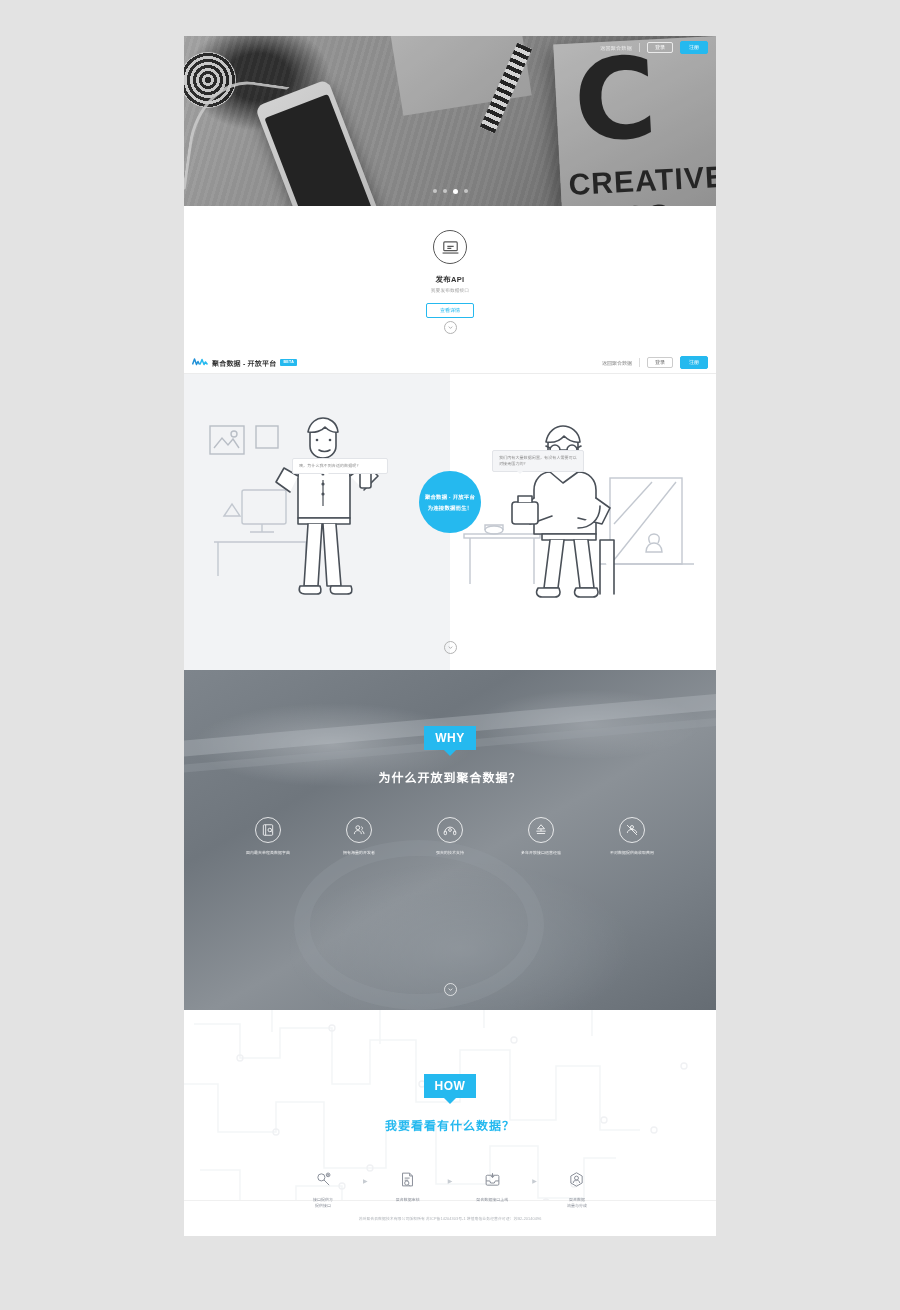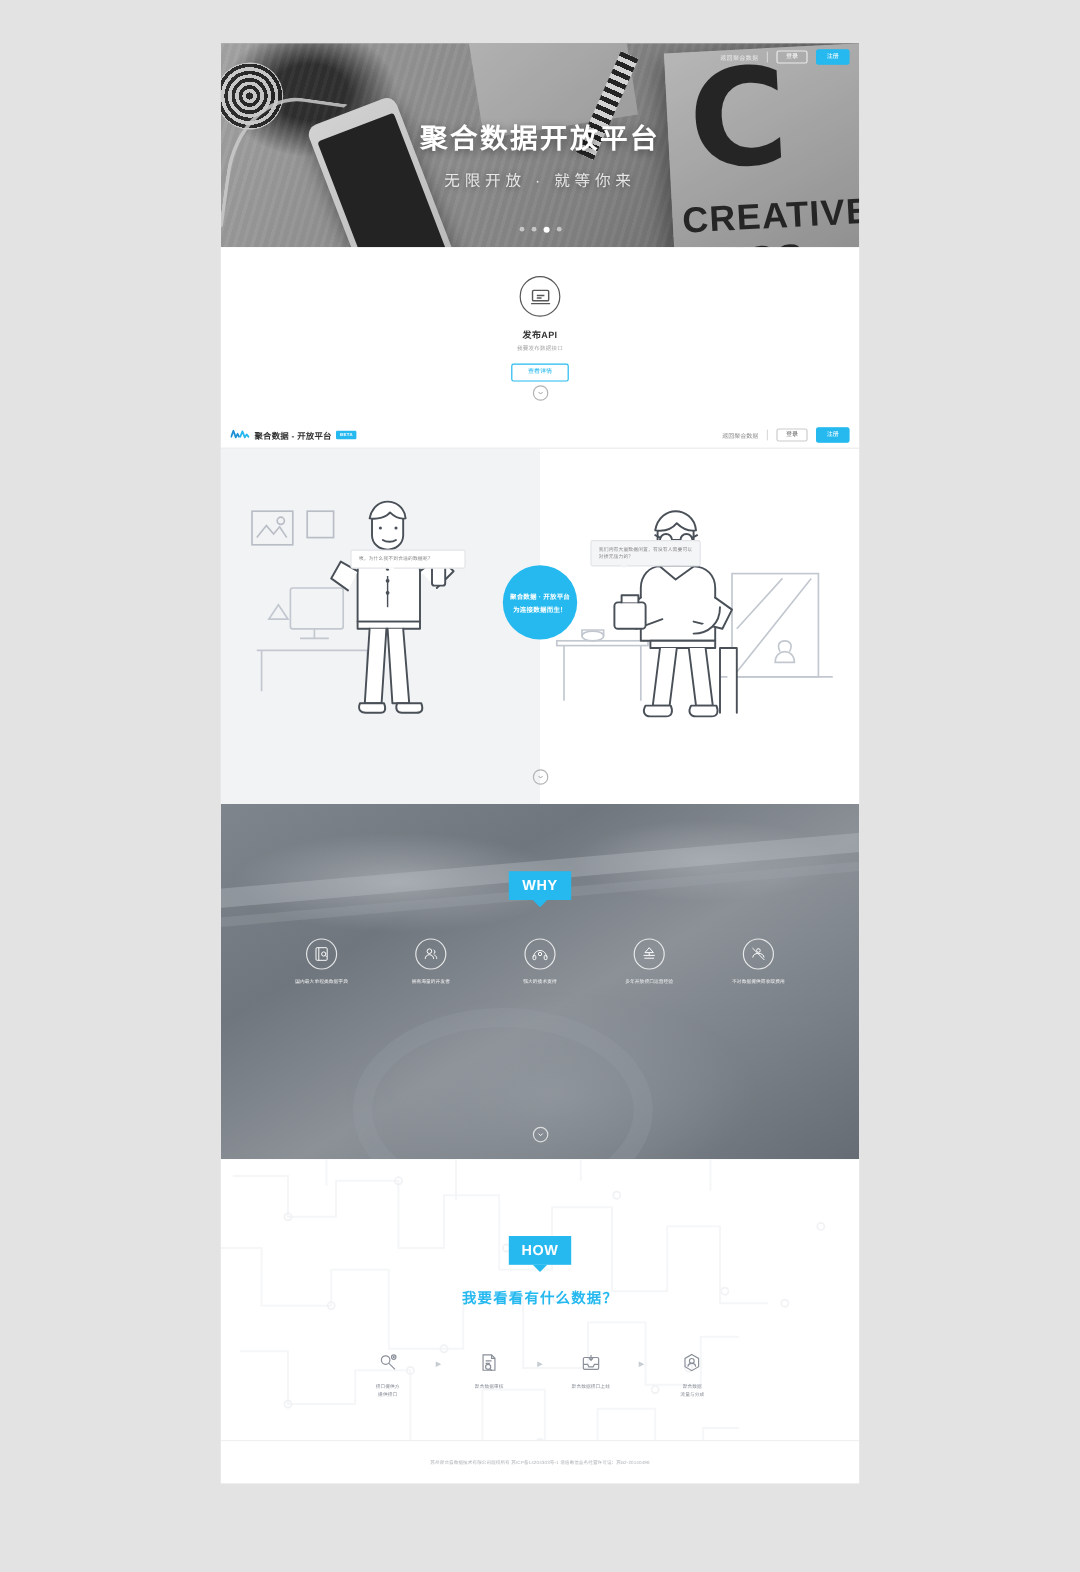--- a/index.html
+++ b/index.html
@@ -136,21 +136,21 @@
     position:absolute;background:#f4f5f7;border:1px solid #e2e4e8;border-radius:2px;
     padding:4px 6px;font-size:4px;color:#8d8d8d;line-height:1.55;letter-spacing:.1px;
   }
   .bubble.b1{left:108px;top:84px;width:96px;background:#fff;}
   .bubble.b1::after{content:"";position:absolute;left:30px;bottom:-6px;border:3px solid transparent;border-top-color:#fff;}
   .bubble.b2{left:308px;top:76px;width:92px;background:#f4f5f7;}
   .bubble.b2::after{content:"";position:absolute;left:24px;bottom:-6px;border:3px solid transparent;border-top-color:#f4f5f7;}
 
   
   .sec-why{
-    position:relative;height:296px;overflow:hidden;
+    position:relative;height:340px;overflow:hidden;
     background:linear-gradient(150deg,#7e858c 0%,#6f767d 30%,#8b9197 55%,#787f86 78%,#656c73 100%);
   }
   .why-bg-blur{
     position:absolute;inset:0;opacity:.5;
     background:
       radial-gradient(ellipse 200px 60px at 28% 22%,#c8ccd0 0%,rgba(200,204,208,0) 70%),
       radial-gradient(ellipse 160px 50px at 76% 16%,#b3b8bd 0%,rgba(179,184,189,0) 70%),
       radial-gradient(ellipse 240px 120px at 52% 82%,#9ba2a8 0%,rgba(155,162,168,0) 72%);
   }
   .why-streak{position:absolute;left:-30px;top:46px;width:620px;height:16px;background:rgba(190,195,200,.35);transform:rotate(-5deg);}
@@ -233,24 +233,20 @@
     </div>
     <div class="hero-shade"></div>
 
     <nav class="topnav">
       <a class="tlink">返回聚合数据</a>
       <span class="tdiv"></span>
       <button class="btn-login">登录</button>
       <button class="btn-reg">注册</button>
     </nav>
 
-    <div class="hero-center">
-      <h1 class="hero-title">聚合数据开放平台</h1>
-      <p class="hero-sub">无限开放 · 就等你来</p>
-    </div>
 
     <div class="hero-dots">
       <i></i>
       <i></i>
       <i class="on"></i>
       <i></i>
     </div>
   </section>
 
   <section class="sec-api">
@@ -388,20 +384,21 @@
   </section>
 
   <section class="sec-why">
     <div class="why-bg-blur"></div>
     <div class="why-streak"></div>
     <div class="why-streak2"></div>
     <div class="why-ring"></div>
 
     <div class="why-head">
       <div class="tag">WHY</div>
+      <h2 class="why-h2">为什么开放到聚合数据？</h2>
     </div>
 
     <div class="feat-row">
       <div class="feat">
         <div class="feat-ico">
           <svg width="14" height="14" viewBox="0 0 24 24" fill="none" stroke="#fff" stroke-width="1.4">
             <rect x="4" y="3" width="16" height="18" rx="1.5"></rect>
               <path d="M8 3v18"></path>
             <circle cx="15" cy="12" r="3"></circle>
               <path d="M17.2 14.2L19 16"></path>

